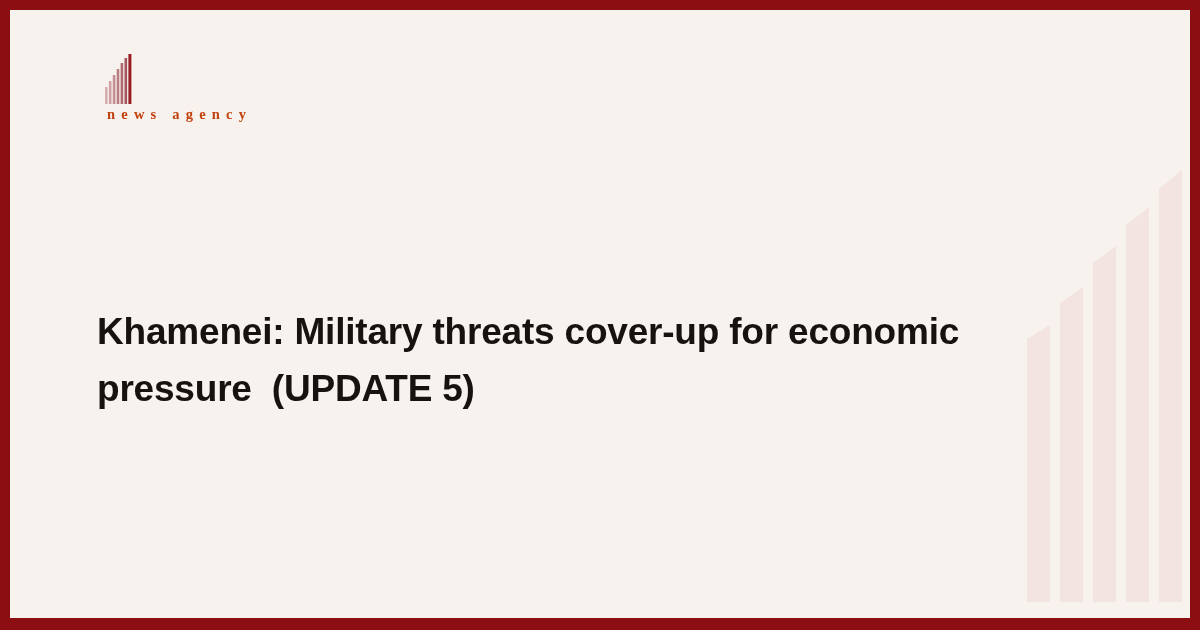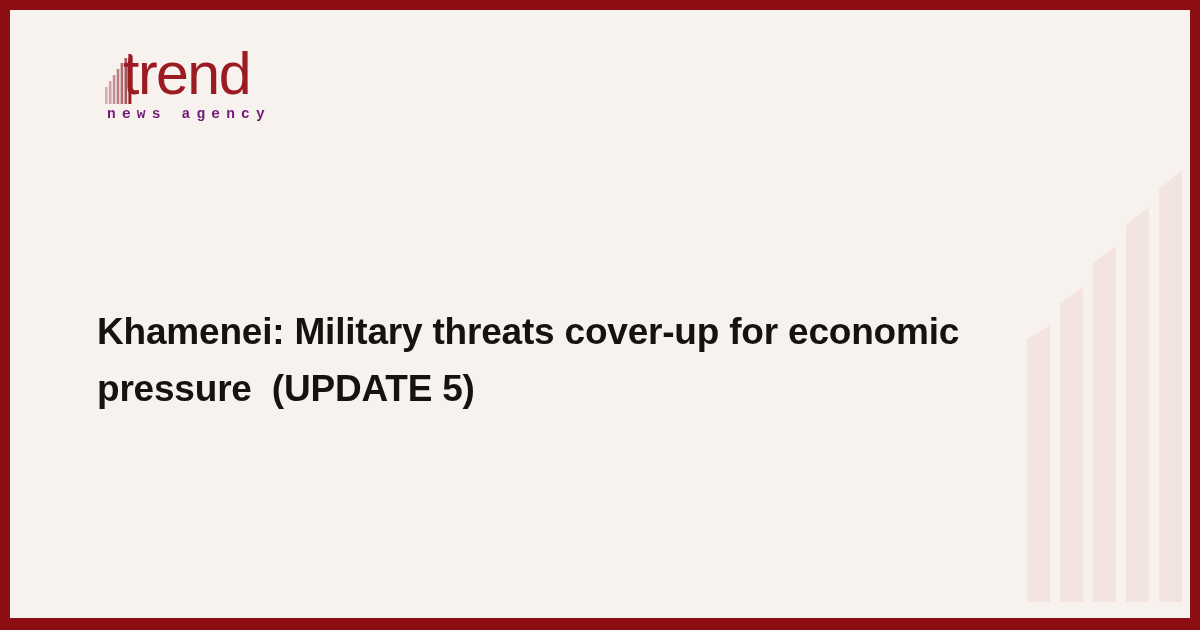--- a/index.html
+++ b/index.html
@@ -73,25 +73,25 @@
     font-size: 59px;
     line-height: 59px;
     font-weight: 400;
     color: #9b1b22;
     letter-spacing: -1.5px;
   }
   .logo-tagline {
     position: absolute;
     left: 10px;
     top: 58px;
-    font-family: Liberation Mono, monospace;
+    font-family: Liberation Serif, serif;
     font-size: 14.5px;
     line-height: 16px;
     font-weight: 700;
-    color: #701a75;
+    color: #c2410c;
     letter-spacing: 6.2px;
   }
 
   
   .headline {
     position: absolute;
     left: 87px;
     top: 268px;
     width: 900px;
     font-family: "Liberation Sans", "DejaVu Sans", sans-serif;
@@ -122,20 +122,19 @@
         <svg width="30" height="50" viewBox="0 0 30 50" aria-hidden="true">
           <rect x="0" y="33" width="2.6" height="17" fill="#d7aeb0"></rect>
           <rect x="3.9" y="27" width="2.6" height="23" fill="#cf9fa2"></rect>
           <rect x="7.8" y="21" width="2.6" height="29" fill="#c68f93"></rect>
           <rect x="11.7" y="15" width="2.6" height="35" fill="#bc7d82"></rect>
           <rect x="15.6" y="9" width="2.6" height="41" fill="#b06a70"></rect>
           <rect x="19.5" y="4" width="2.6" height="46" fill="#a4565d"></rect>
           <rect x="23.4" y="0" width="3.0" height="50" fill="#9b1b22"></rect>
         </svg>
       </span>
-      <span class="logo-word">trend</span>
     </div>
     <div class="logo-tagline">news agency</div>
   </div>
 
   <h1 class="headline">Khamenei: Military threats cover-up for economic pressure  (UPDATE 5)</h1>
 
 </div>
 
 </body></html>

